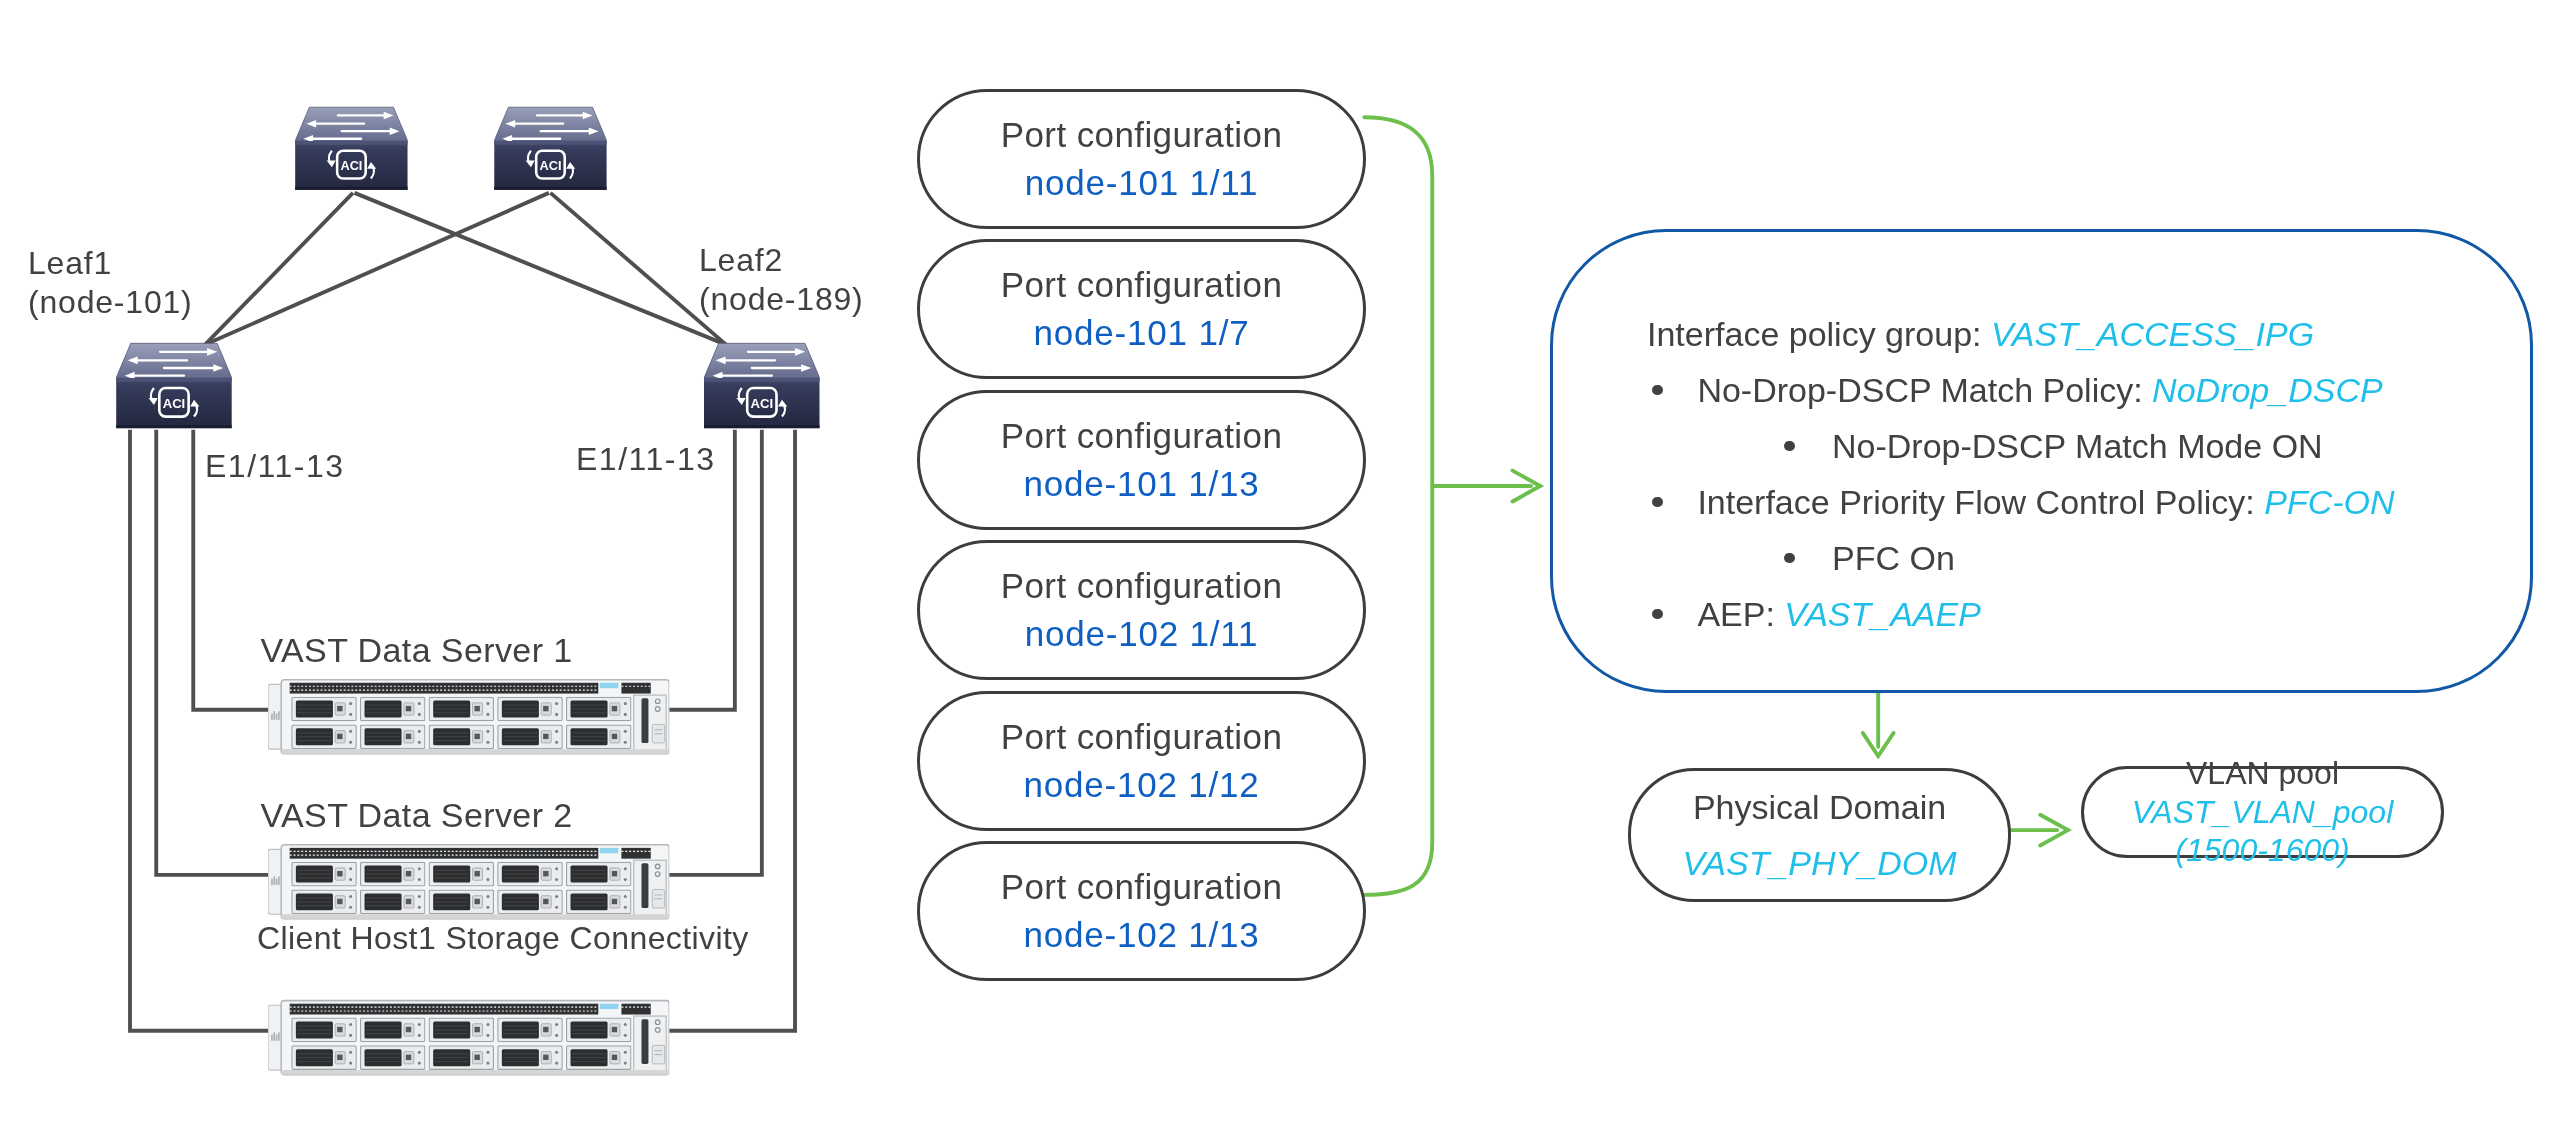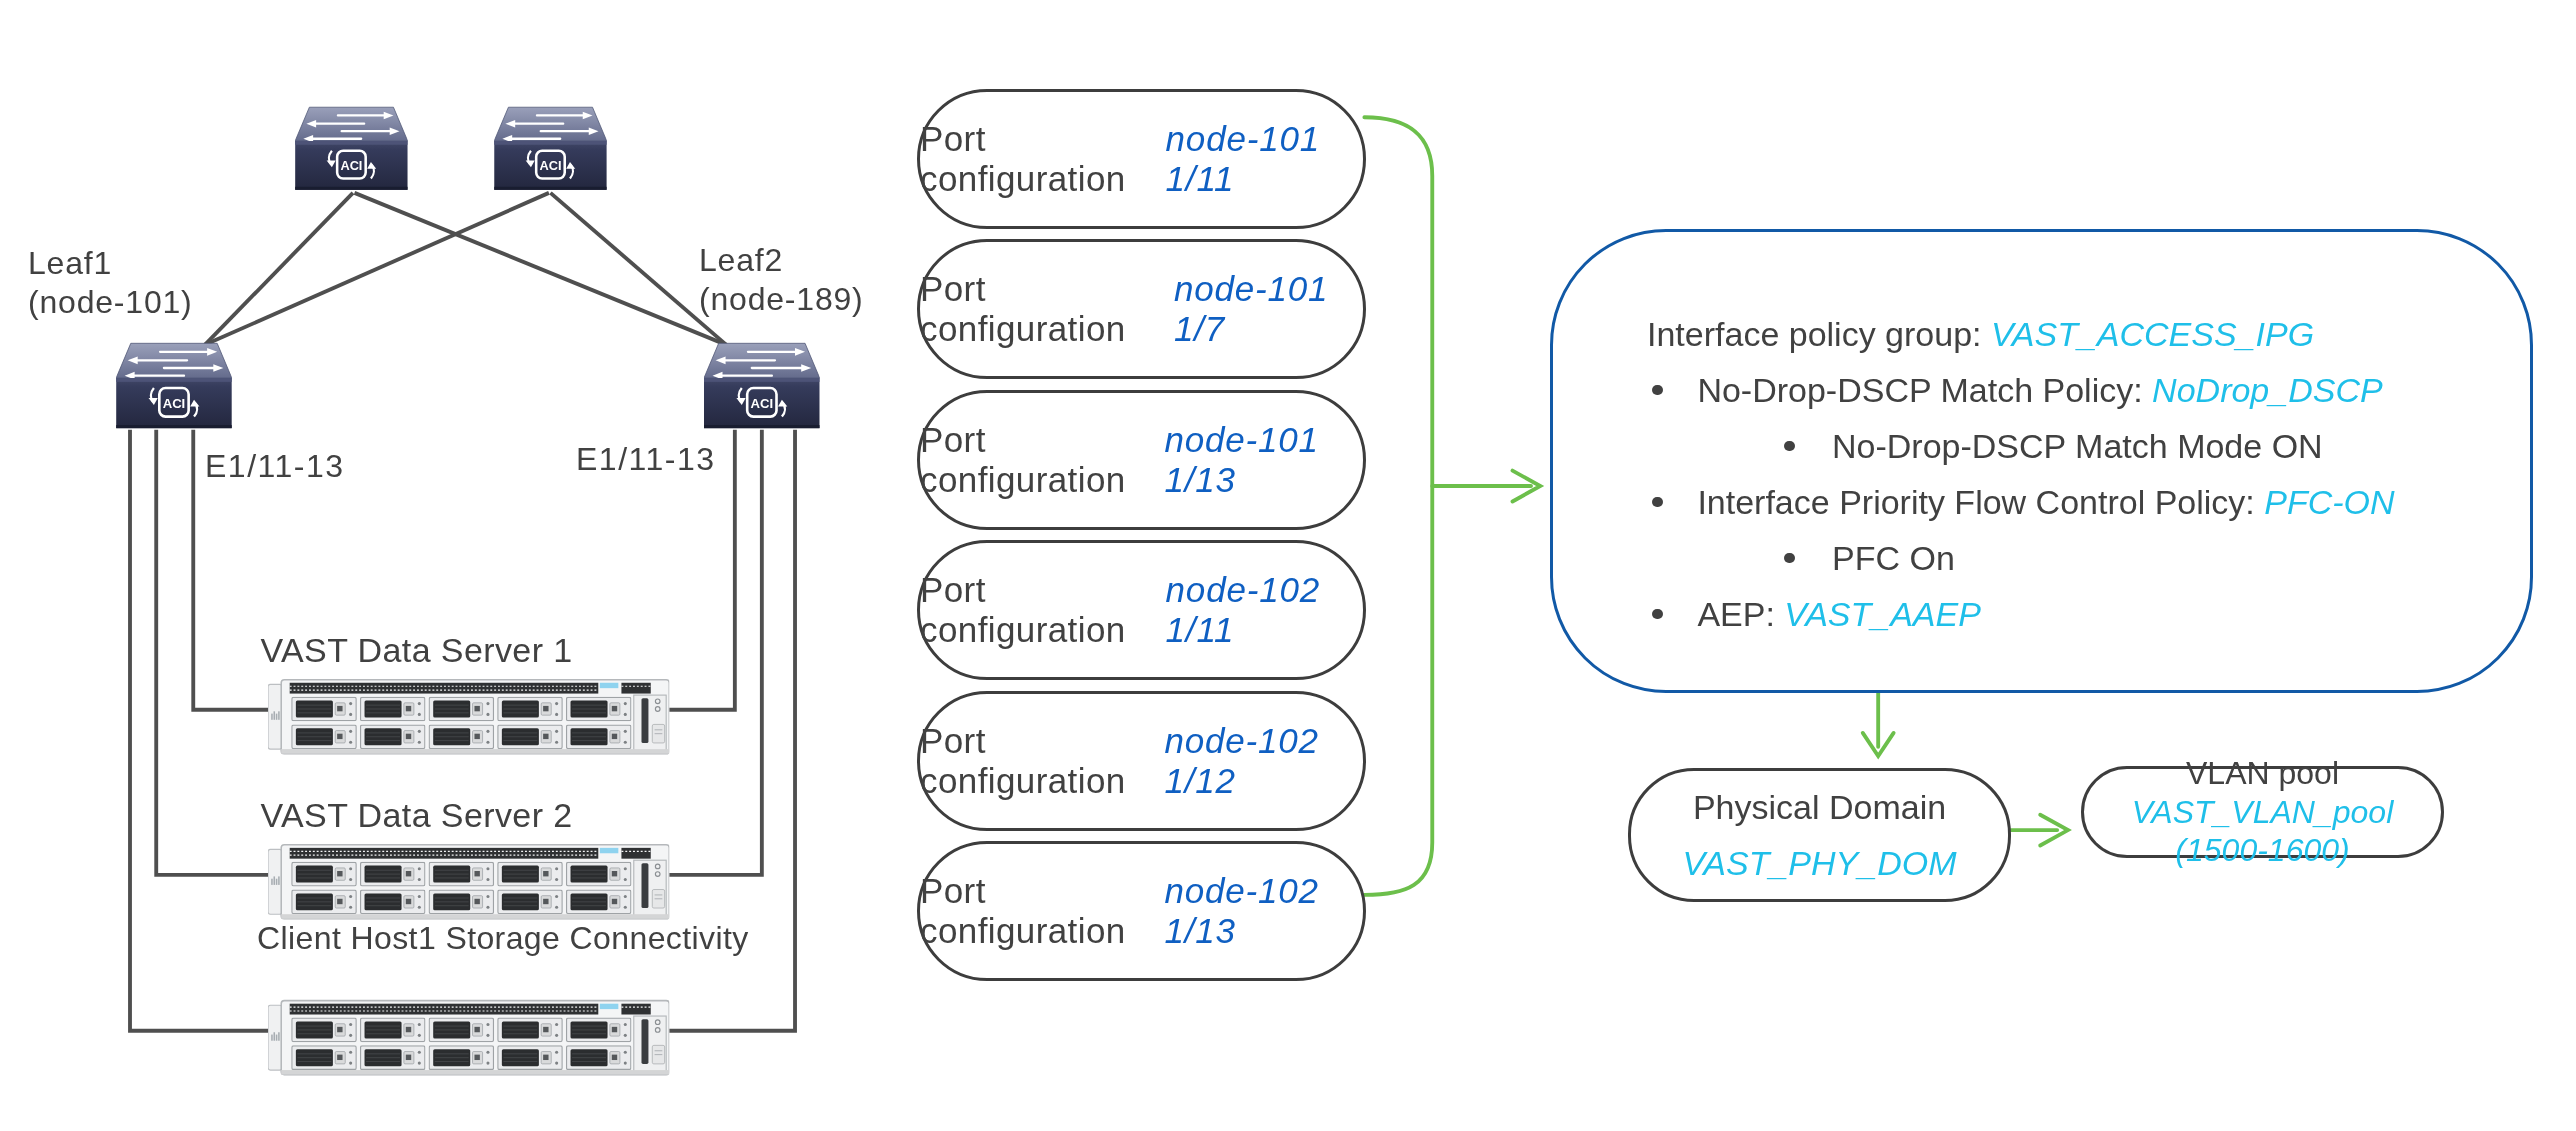--- a/index.html
+++ b/index.html
@@ -17,24 +17,24 @@
   .art{position:absolute;left:0;top:0;}
 
   
   .lbl{position:absolute;color:var(--ink);white-space:nowrap;}
   .lbl-2line{line-height:39px;font-size:32px;letter-spacing:0.8px;}
   .lbl-port{font-size:32px;letter-spacing:1.5px;}
   .lbl-server{font-size:34px;text-align:center;width:463px;letter-spacing:0.4px;}
 
   
   .pill{position:absolute;left:917px;width:449px;height:140px;border:3.1px solid var(--pill-border);
-        border-radius:70px;background:#fff;display:flex;flex-direction:row;align-items:center;
+        border-radius:70px;background:#fff;display:flex;flex-direction:column;align-items:center;
         justify-content:center;gap:7.7px;box-sizing:border-box;}
   .pill .t1{font-size:35px;color:var(--ink);letter-spacing:0.4px;}
-  .pill .t2{font-size:35px;color:var(--node-blue);font-style:italic;letter-spacing:0.8px;}
+  .pill .t2{font-size:35px;color:var(--node-blue);letter-spacing:0.8px;}
 
   
   .policy-box{position:absolute;left:1550px;top:229px;width:983px;height:464px;border:3.9px solid var(--navy);
               border-radius:116px;background:#fff;box-sizing:border-box;padding:74px 23px 0 94px;}
   .pline{font-size:34px;line-height:56px;color:var(--ink);white-space:nowrap;}
   .pline .bullet{display:inline-block;position:relative;}
   .pline.lv1 .bullet{width:45px;padding-left:5.4px;}
   .pline.lv2 .bullet{width:48px;margin-left:137px;}
   .pline .bullet::before{content:"";display:inline-block;width:10.8px;height:10.8px;border-radius:50%;
                          background:var(--ink);vertical-align:middle;margin-top:-6.2px;}

